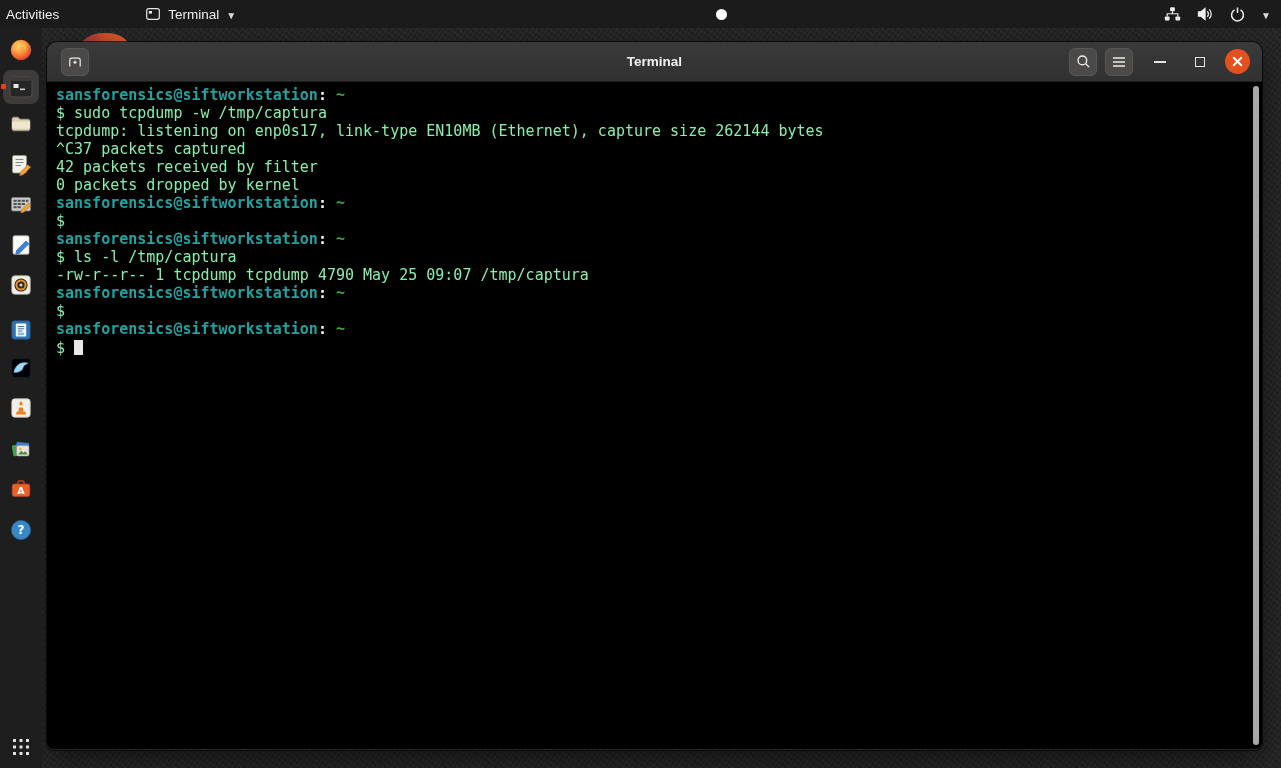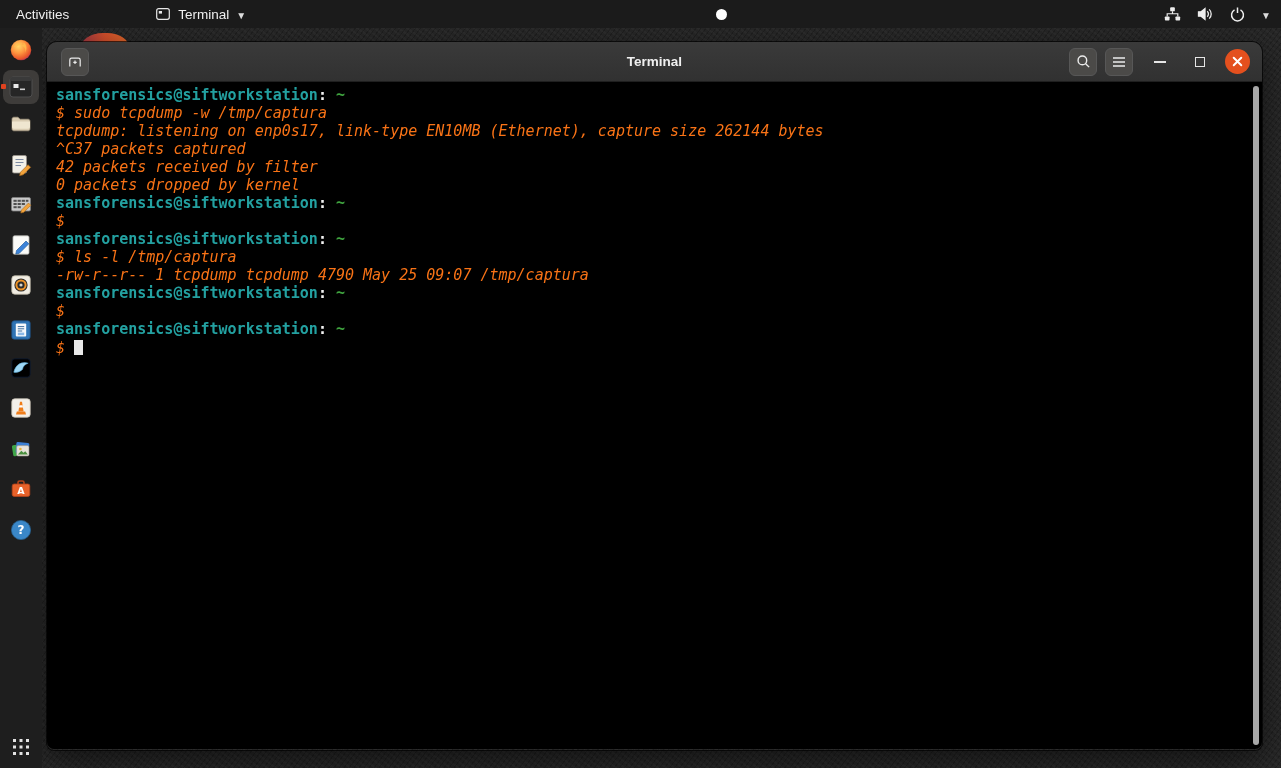--- a/index.html
+++ b/index.html
@@ -13,21 +13,21 @@
       repeating-linear-gradient(-53deg, rgba(0,0,0,.20) 0 1px, transparent 1px 4px);
   }
   .wallpaper-arc { position:absolute; left:80px; top:33px; width:50px; height:18px;
     background:linear-gradient(90deg,#9e3644,#d4502c,#e2692a);
     border-radius:50% 50% 10% 10% / 100% 100% 10% 10%; z-index:1; }
 
   
   .topbar { position:absolute; left:0; top:0; width:1281px; height:28px;
     background:#1b1b1b; color:#efefef; display:flex; align-items:center;
     font-size:13.5px; z-index:5; }
-  .tb-left { display:flex; align-items:center; gap:30px; padding-left:10px; }
+  .tb-left { display:flex; align-items:center; gap:30px; padding-left:0; }
   .tb-activities { padding:2px 6px; border-radius:4px; cursor:default; }
   .tb-appmenu { display:flex; align-items:center; gap:7px; margin-left:50px; }
   .tb-appmenu svg { display:block; }
   .caret-down { font-size:10px; color:#dcdcdc; transform:translateY(1px); }
   .tb-center-dot { position:absolute; left:716px; top:9px; width:11px; height:11px;
     border-radius:50%; background:#ffffff; }
   .tb-right { position:absolute; right:10px; top:0; height:28px; display:flex;
     align-items:center; gap:15px; }
   .tb-right svg { display:block; }
 
@@ -64,21 +64,21 @@
   .win-max { width:26px; margin-left:14px; display:flex; justify-content:center; }
   .win-max .sq { width:10px; height:10px; border:1.5px solid #e6e6e6; }
   .win-close { width:25px; height:25px; border-radius:50%; background:#e4501e;
     margin-left:12px; display:flex; align-items:center; justify-content:center; }
 
   .content { position:relative; height:667px; background:#000;
     border-radius:0 0 7px 7px; overflow:hidden; }
   .term { padding:4px 10px 0 9px; font-family:"DejaVu Sans Mono", monospace;
     font-size:15px; line-height:18px; white-space:pre; }
   .tline { height:18px; }
-  .c-plain { color:#f97316;font-style:italic; }
+  .c-plain { color:#86efac; }
   .c-host  { color:#23a1a1; font-weight:bold; }
   .c-punct { color:#f2f2f2; font-weight:bold; }
   .c-path  { color:#3fa33f; font-weight:bold; }
   .cursor { display:inline-block; width:9px; height:15px; background:#e8e8e8;
     transform:translateY(2px); }
   .scrollbar { position:absolute; right:3px; top:4px; bottom:4px; width:6px;
     background:#a8a8a8; border-radius:3px; }
 </style>
 </head>
 <body>

